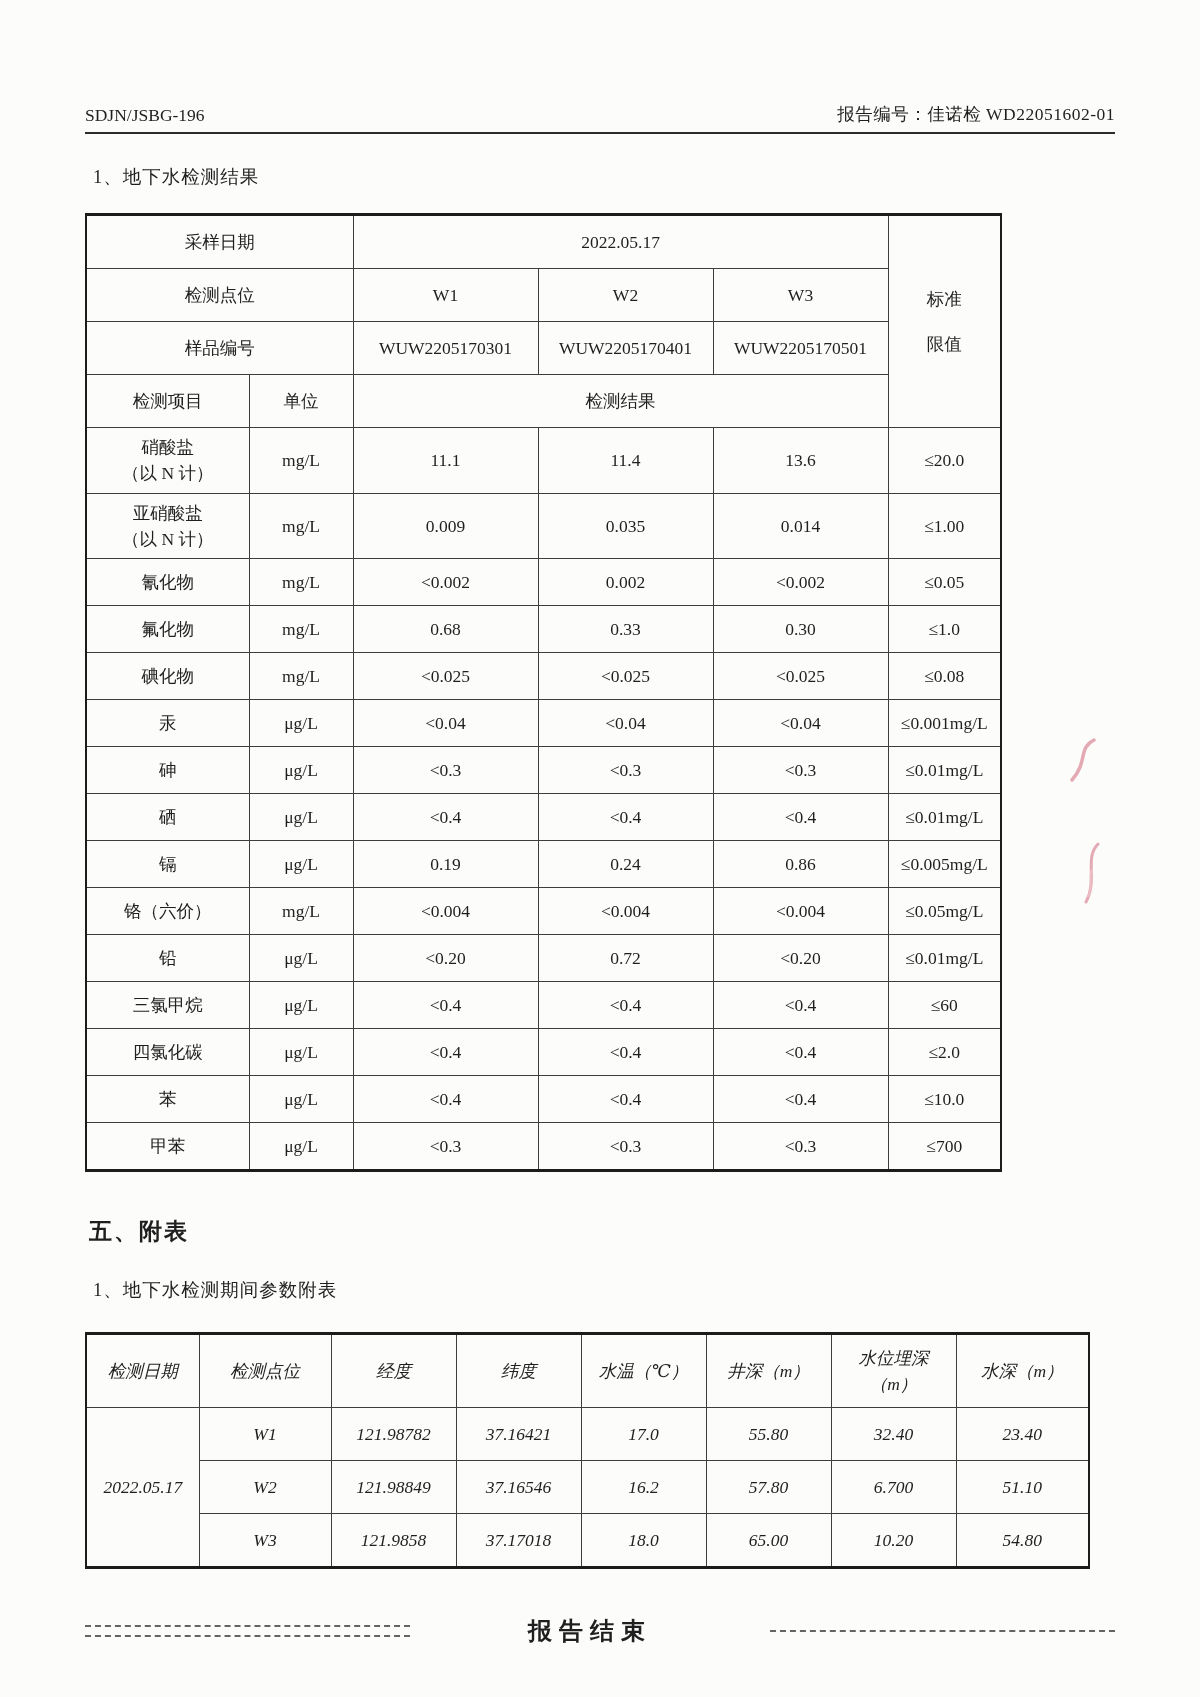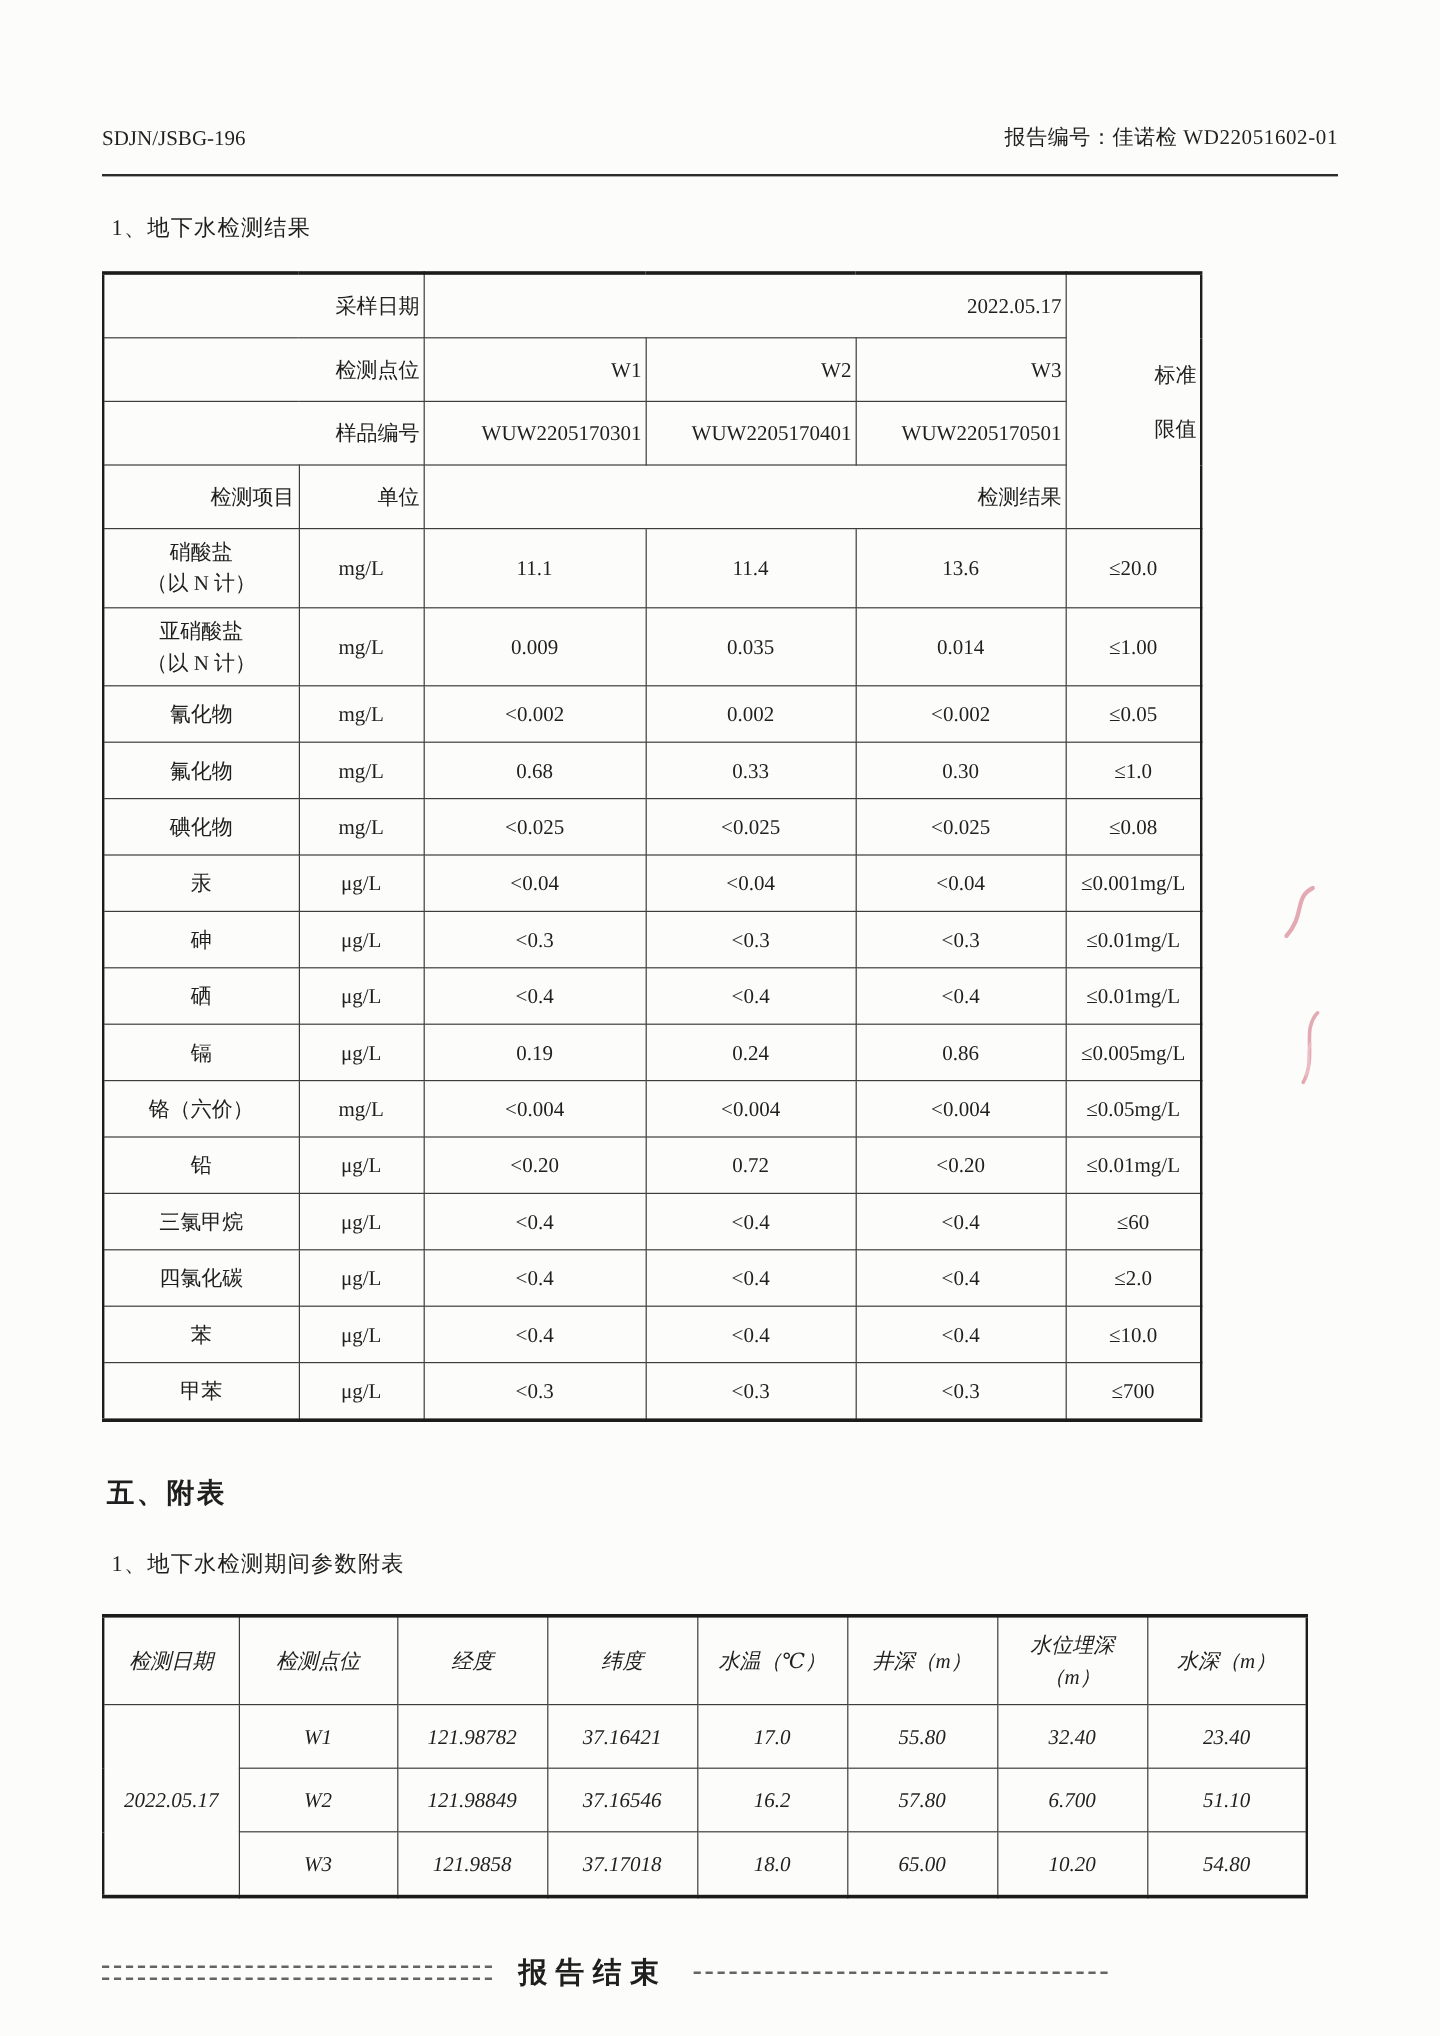--- a/index.html
+++ b/index.html
@@ -12,50 +12,50 @@
     color:#1f1f1f;
     font-family:"Liberation Serif","DejaVu Serif",serif;
     overflow:hidden;
     box-sizing:border-box;
     padding:78px 85px 0 85px;
   }
   
   .doc-header{
     display:flex;justify-content:space-between;align-items:flex-end;
     border-bottom:2px solid #2b2b2b;
-    padding-bottom:19px;
+    padding-bottom:6px;
     font-size:17.5px;
   }
   .doc-header .right{letter-spacing:.5px;margin-top:24px;}
   .sec-title{font-size:18.5px;margin:30px 0 0 8px;letter-spacing:1px;}
 
   
   table{border-collapse:collapse;table-layout:fixed;}
   td,th{
     border:1px solid #3d3d3d;
     text-align:center;vertical-align:middle;
     font-size:17.5px;font-weight:normal;
     padding:6px 3px;
     white-space:pre-line;
     line-height:1.5;
   }
   .t1{width:915px;margin-top:24px;border:2px solid #1c1c1c;border-top-width:3px;border-bottom-width:3px;}
   .t1 td{height:34px;}
-  .t1 .hrow td{height:40px;text-align:right;}
+  .t1 .hrow td{height:40px;}
   .t1 .std{line-height:2.55;font-size:17.5px;}
   .t2{width:1003px;margin-top:30px;border:2px solid #1c1c1c;border-top-width:3px;border-bottom-width:3px;font-style:italic;}
   .t2 td{height:40px;}
   .t2 .hrow td{height:60px;}
 
   .sec5{font-family:"Liberation Sans","DejaVu Sans",sans-serif;font-weight:bold;font-size:23px;margin:44px 0 0 4px;letter-spacing:2px;}
   .appendix-title{font-size:18.5px;margin:30px 0 0 8px;letter-spacing:1px;}
 
   
   .end-marker{
-    display:flex;align-items:center;justify-content:flex-start;
+    display:flex;align-items:center;justify-content:space-between;
     margin-top:46px;gap:22px;
   }
   .dash-double{width:325px;height:8px;border-top:2.5px dashed #4a4a4a;border-bottom:2.5px dashed #4a4a4a;opacity:.85;}
   .dash-single{width:345px;height:0;border-top:2.5px dashed #4a4a4a;opacity:.85;}
   .end-text{font-weight:bold;font-size:24px;letter-spacing:7px;white-space:nowrap;}
 
   .page-footer{
     text-align:center;margin-top:52px;
     font-size:17px;letter-spacing:6px;
   }

